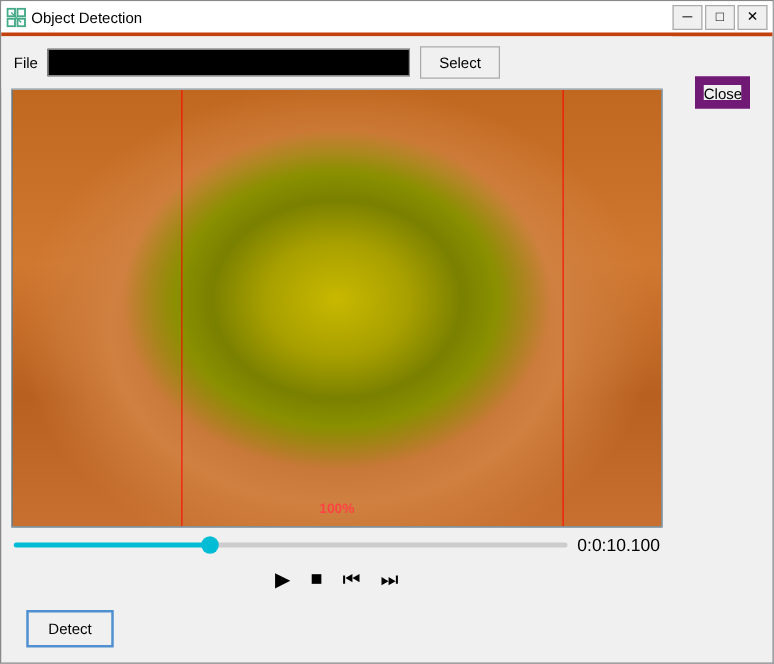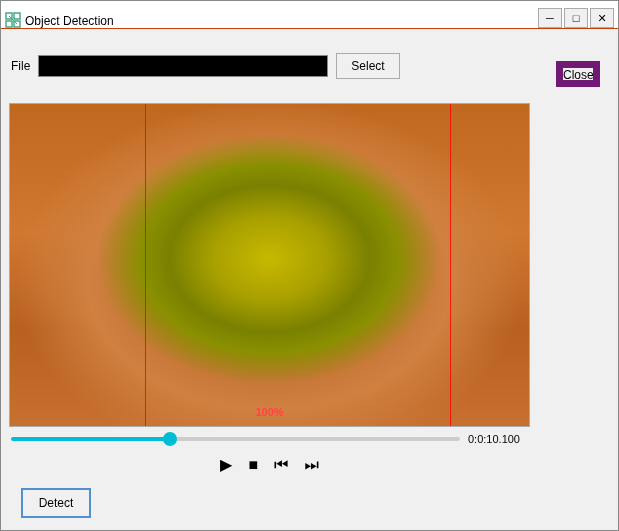--- a/index.html
+++ b/index.html
@@ -17,24 +17,24 @@
       width: 619px;
       height: 531px;
       background: #f0f0f0;
       border: 1px solid #888;
       display: flex;
       flex-direction: column;
       box-shadow: 2px 2px 8px rgba(0,0,0,0.3);
     }
     .title-bar {
       background: #fff;
-      border-bottom: 1px solid #c2410c;
+      border-bottom: 3px solid #c2410c;
       height: 28px;
       display: flex;
-      align-items: flex-end;
+      align-items: center;
       padding: 0 4px;
       user-select: none;
     }
     .title-bar-icon {
       width: 16px;
       height: 16px;
       margin-right: 4px;
       flex-shrink: 0;
     }
     .title-bar-text {
@@ -67,21 +67,21 @@
     .main-panel {
       flex: 1;
       display: flex;
       flex-direction: column;
       padding: 0;
     }
 
     .file-row {
       display: flex;
       align-items: center;
-      padding: 24px 10px;
+      padding: 8px 10px;
       gap: 8px;
       background: #f0f0f0;
     }
     .file-label {
       font-size: 12px;
     }
     .file-input-box {
       flex: 1;
       height: 22px;
       background: #000;
@@ -192,21 +192,21 @@
     }
     .time-slider::-webkit-slider-thumb {
       -webkit-appearance: none;
       width: 14px;
       height: 14px;
       border-radius: 50%;
       background: #00bcd4;
       cursor: pointer;
     }
     .time-display {
-      font-size: 11px;
+      font-size: 14px;
       white-space: nowrap;
       min-width: 60px;
     }
 
     .transport-row {
       display: flex;
       align-items: center;
       justify-content: center;
       gap: 8px;
       padding: 4px 0;

